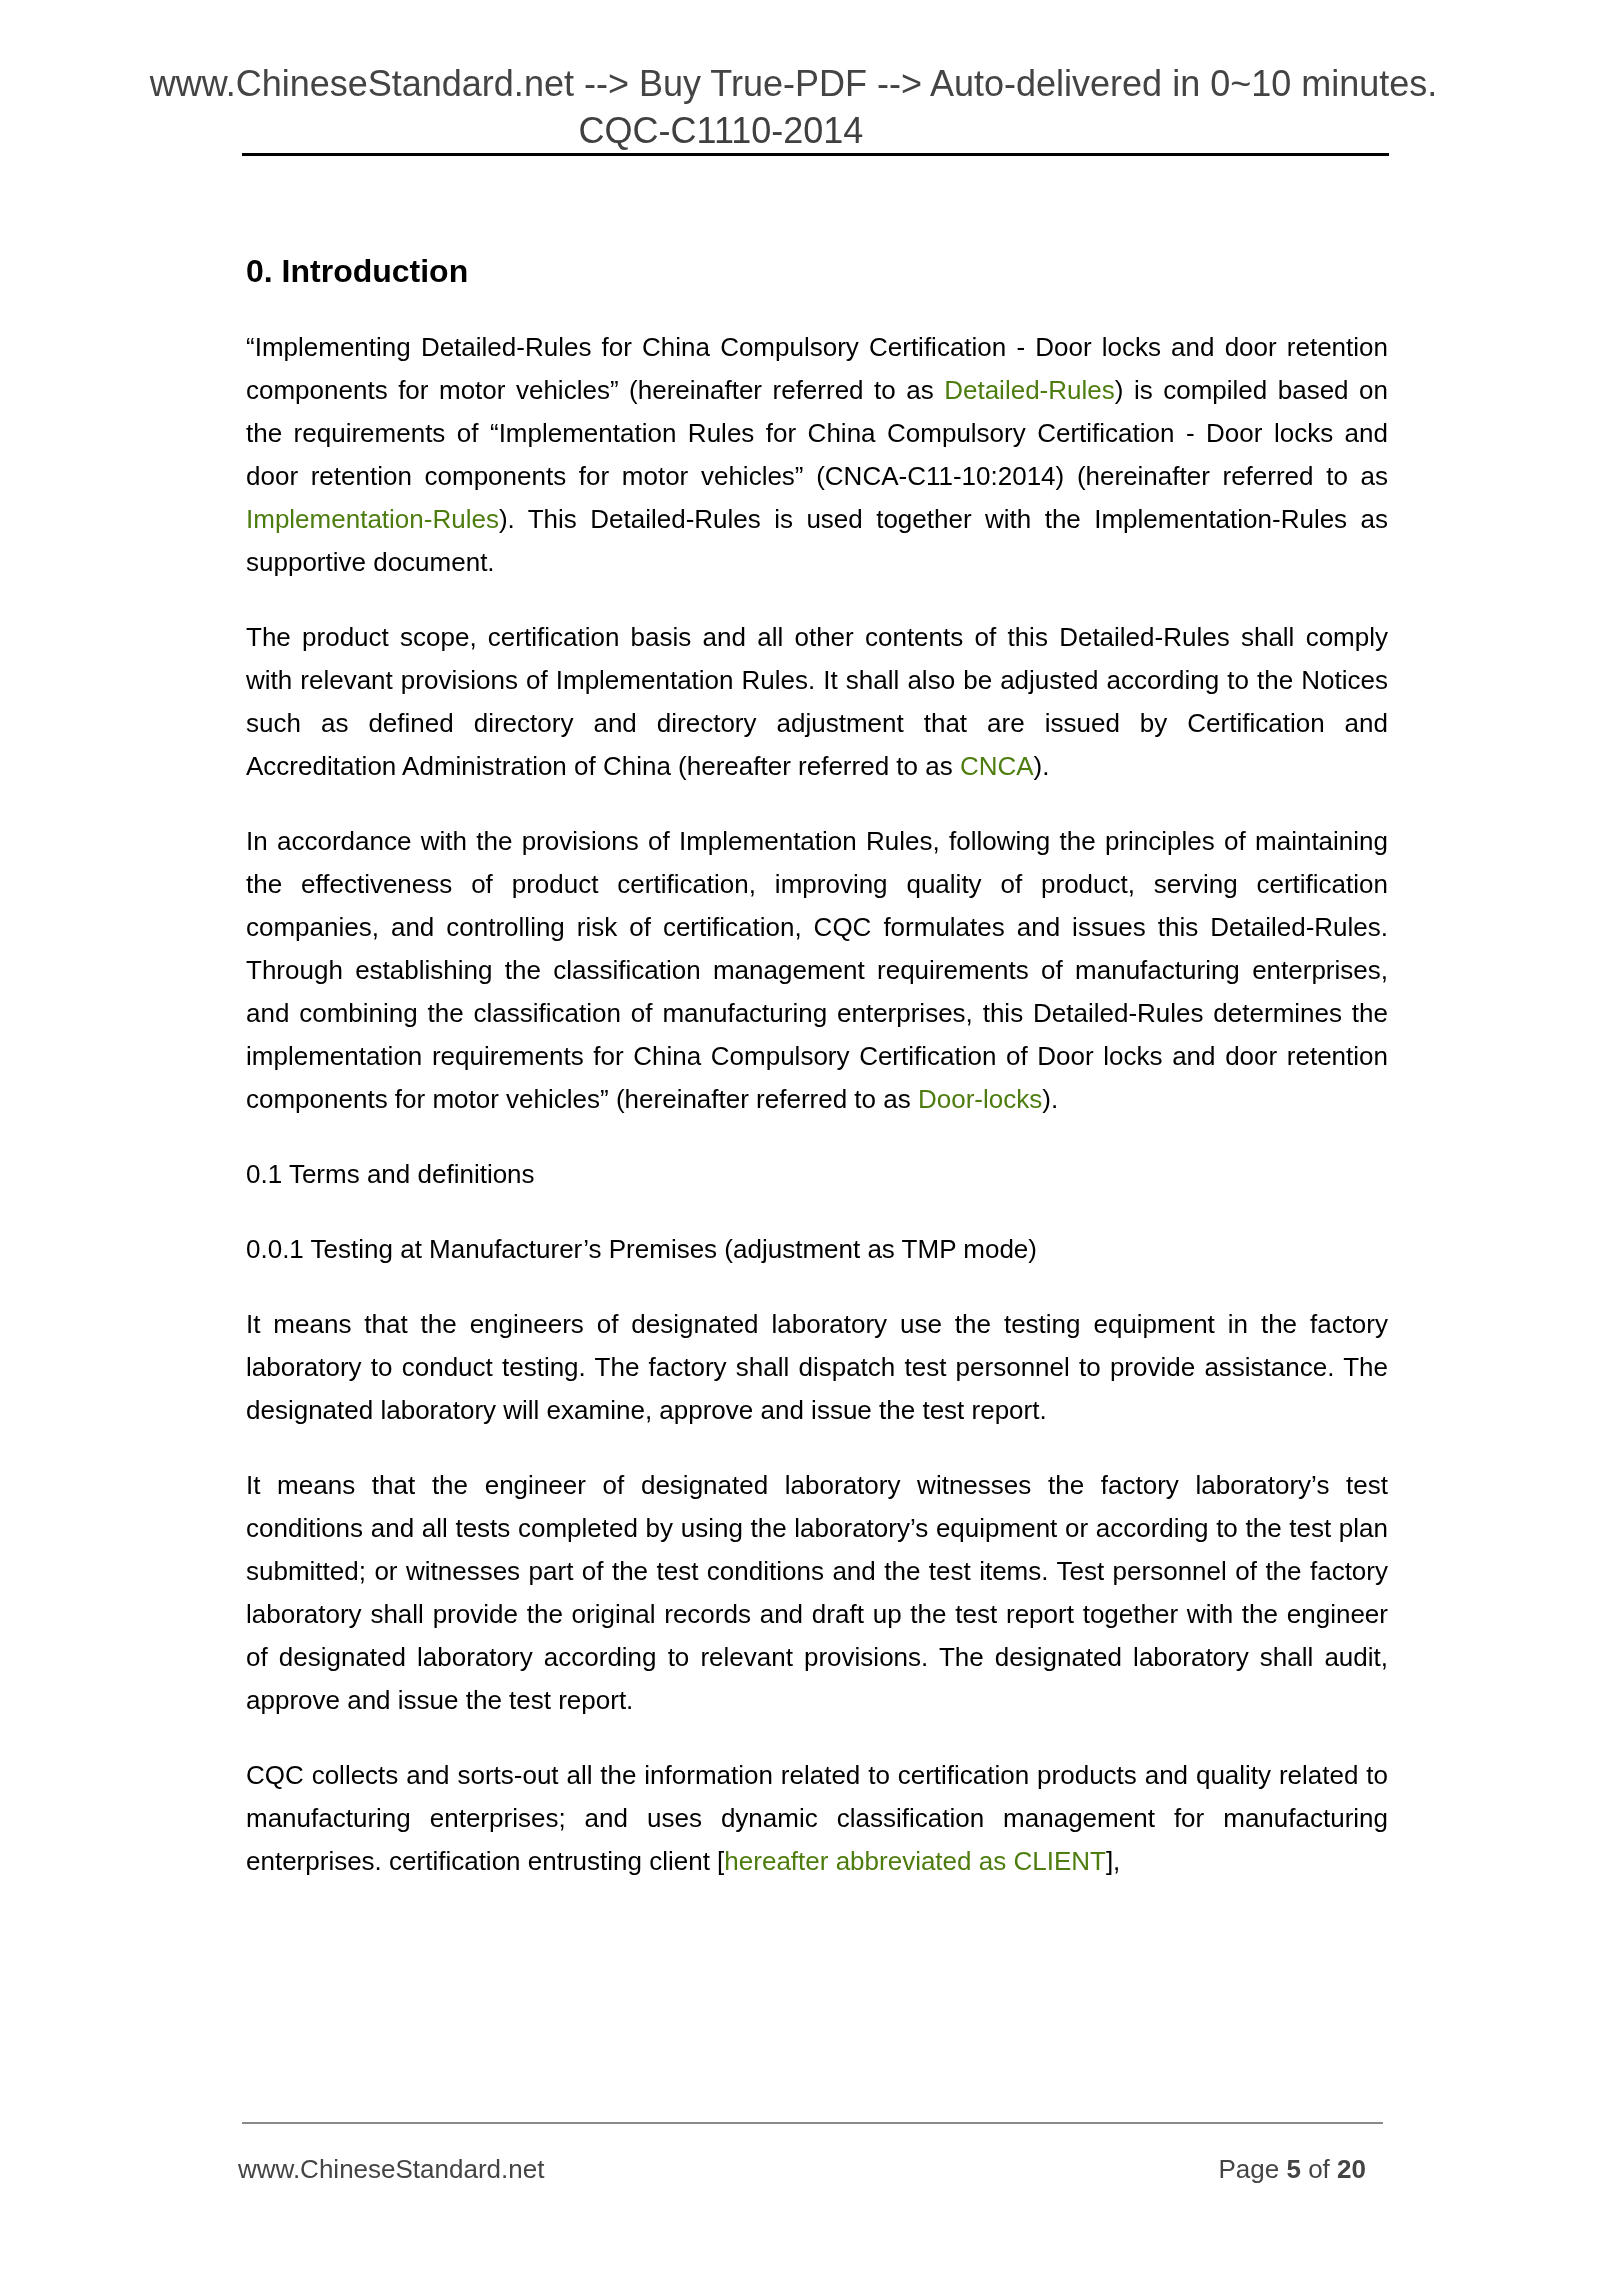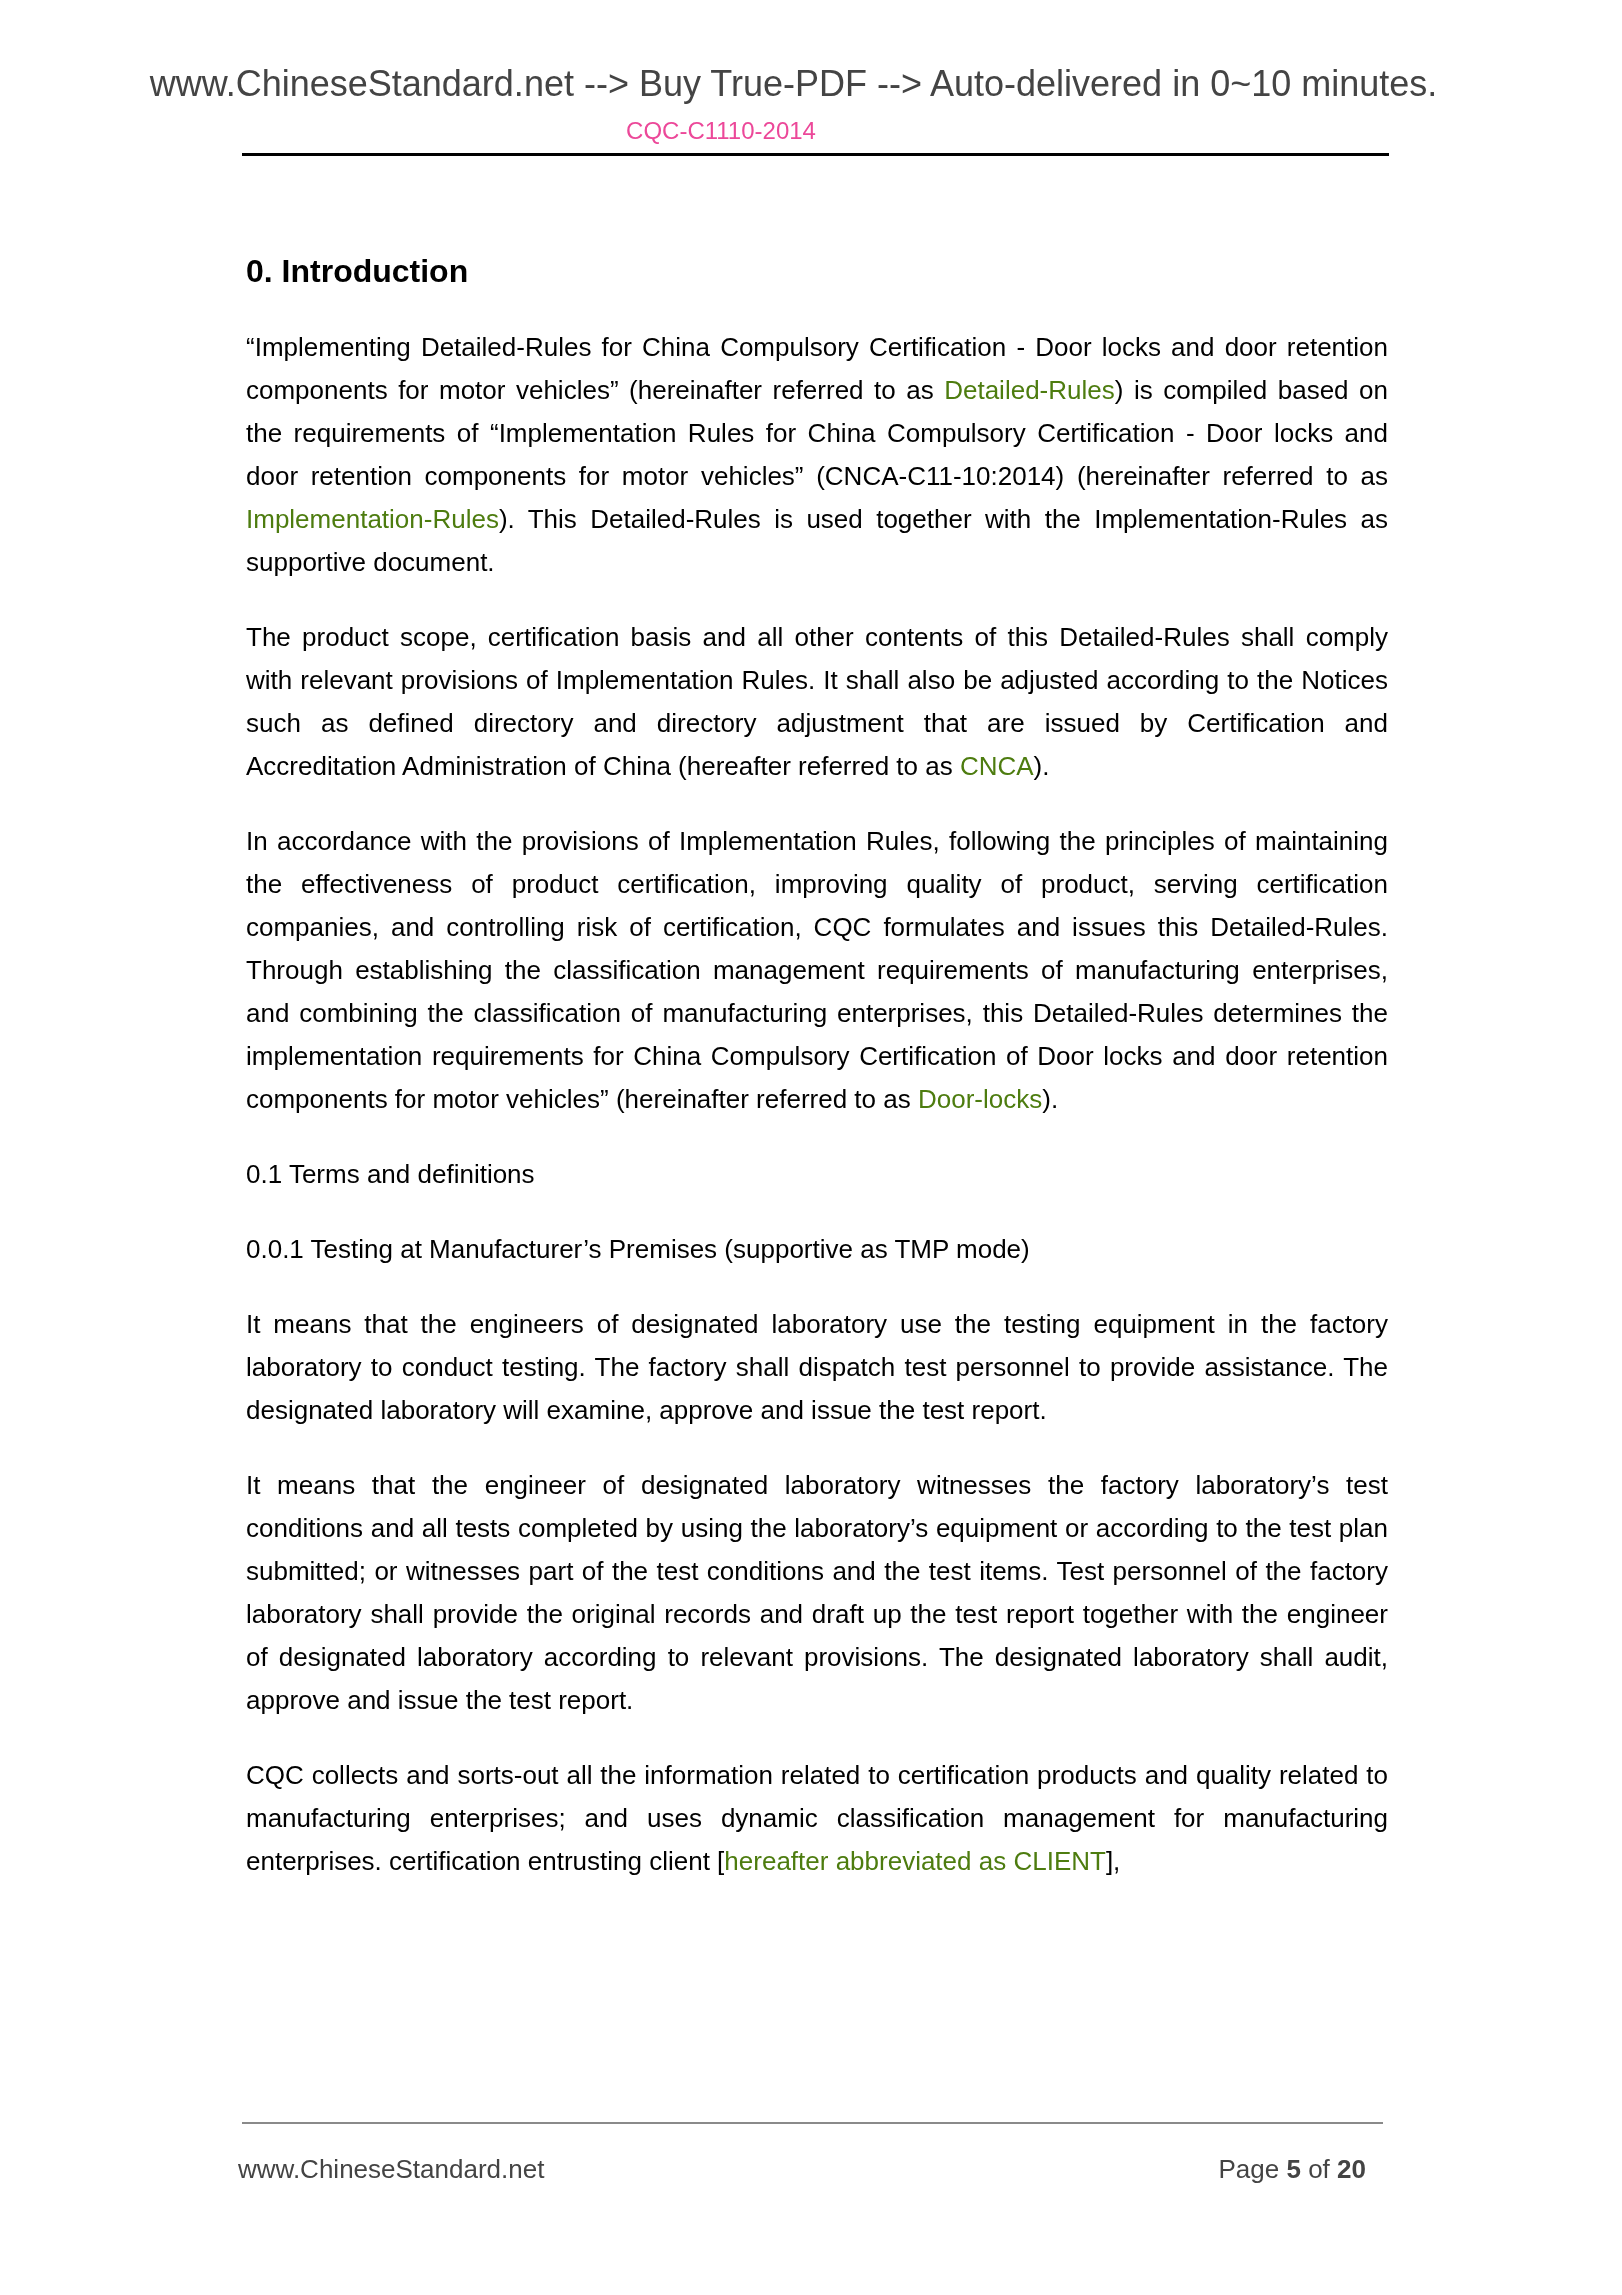--- a/index.html
+++ b/index.html
@@ -1,21 +1,21 @@
 <!DOCTYPE html>
 <html style="font-size:13.3px"><head>
 <meta charset="utf-8">
 <style>
   html, body { margin: 0; padding: 0; background: #ffffff; }
   body { width: 1623px; height: 2295px; position: relative; overflow: hidden;
          font-family: "Liberation Sans", sans-serif; color: #000; }
   .banner { position: absolute; left: 0; top: 62px; width: 1587px; text-align: center;
             font-size: 36px; color: #444444; letter-spacing: 0px; line-height: 43px; }
   .docno { position: absolute; left: 0; top: 114px; width: 1442px; text-align: center;
-           font-size: 24px; color: #ec4899; line-height: 33px; }
+           font-size: 36px; color: #404040; line-height: 33px; }
   .rule-top { position: absolute; left: 242px; top: 153px; width: 1147px; height: 2.5px; background: #000; }
   .content { position: absolute; left: 246px; top: 242px; width: 1142px; }
   h1 { margin: 0 0 26px 0; font-size: 32px; font-weight: bold; line-height: 58px; }
   p { margin: 0 0 32px 0; font-size: 26px; line-height: 43px; text-align: justify; }
   p.sub { margin-bottom: 32px; }
   .hl { color: #4d7c0f; }
   .b { font-weight: normal; }
   .rule-bottom { position: absolute; left: 242px; top: 2122px; width: 1141px; height: 1.7px; background: #8a8a8a; }
   .footer-link { position: absolute; left: 238px; top: 2154px; font-size: 26px; color: #444444;
                  text-underline-offset: 4.2px; line-height: 30px; }
@@ -33,21 +33,21 @@
   <h1>0. Introduction</h1>
 
   <p><span>“Implementing Detailed-Rules for China Compulsory Certification - Door locks and door retention components for motor vehicles” (hereinafter referred to as </span><span class="hl">Detailed-Rules</span><span>) is compiled based on the requirements of “Implementation Rules for China Compulsory Certification - Door locks and door retention components for motor vehicles” (CNCA-C11-10:2014) (hereinafter referred to as </span><span class="hl">Implementation-Rules</span><span>). This Detailed-Rules is used together with the Implementation-Rules as supportive document.</span></p>
 
   <p><span>The product scope, certification basis and all other contents of this Detailed-Rules shall comply with relevant provisions of Implementation Rules. It shall also be adjusted according to the Notices such as defined directory and directory adjustment that are issued by Certification and Accreditation Administration of China (hereafter referred to as </span><span class="hl">CNCA</span><span>).</span></p>
 
   <p><span>In accordance with the provisions of Implementation Rules, following the principles of maintaining the effectiveness of product certification, improving quality of product, serving certification companies, and controlling risk of certification, CQC formulates and issues this Detailed-Rules. Through establishing the classification management requirements of manufacturing enterprises, and combining the classification of manufacturing enterprises, this Detailed-Rules determines the implementation requirements for China Compulsory Certification of Door locks and door retention components for motor vehicles” (hereinafter referred to as </span><span class="hl">Door-locks</span><span>).</span></p>
 
   <p class="b">0.1 Terms and definitions</p>
 
-  <p class="sub">0.0.1 Testing at Manufacturer’s Premises (supportive as TMP mode)</p>
+  <p class="sub">0.0.1 Testing at Manufacturer’s Premises (adjustment as TMP mode)</p>
   <p>It means that the engineers of designated laboratory use the testing equipment in the factory laboratory to conduct testing. The factory shall dispatch test personnel to provide assistance. The designated laboratory will examine, approve and issue the test report.</p>
 
   <p>It means that the engineer of designated laboratory witnesses the factory laboratory’s test conditions and all tests completed by using the laboratory’s equipment or according to the test plan submitted; or witnesses part of the test conditions and the test items. Test personnel of the factory laboratory shall provide the original records and draft up the test report together with the engineer of designated laboratory according to relevant provisions. The designated laboratory shall audit, approve and issue the test report.</p>
 
 
   <p><span>CQC collects and sorts-out all the information related to certification products and quality related to manufacturing enterprises; and uses dynamic classification management for manufacturing enterprises. certification entrusting client [</span><span class="hl">hereafter abbreviated as CLIENT</span><span>],</span></p>
 </div>
 
 <div class="rule-bottom"></div>
 <a class="footer-link">www.ChineseStandard.net</a>

